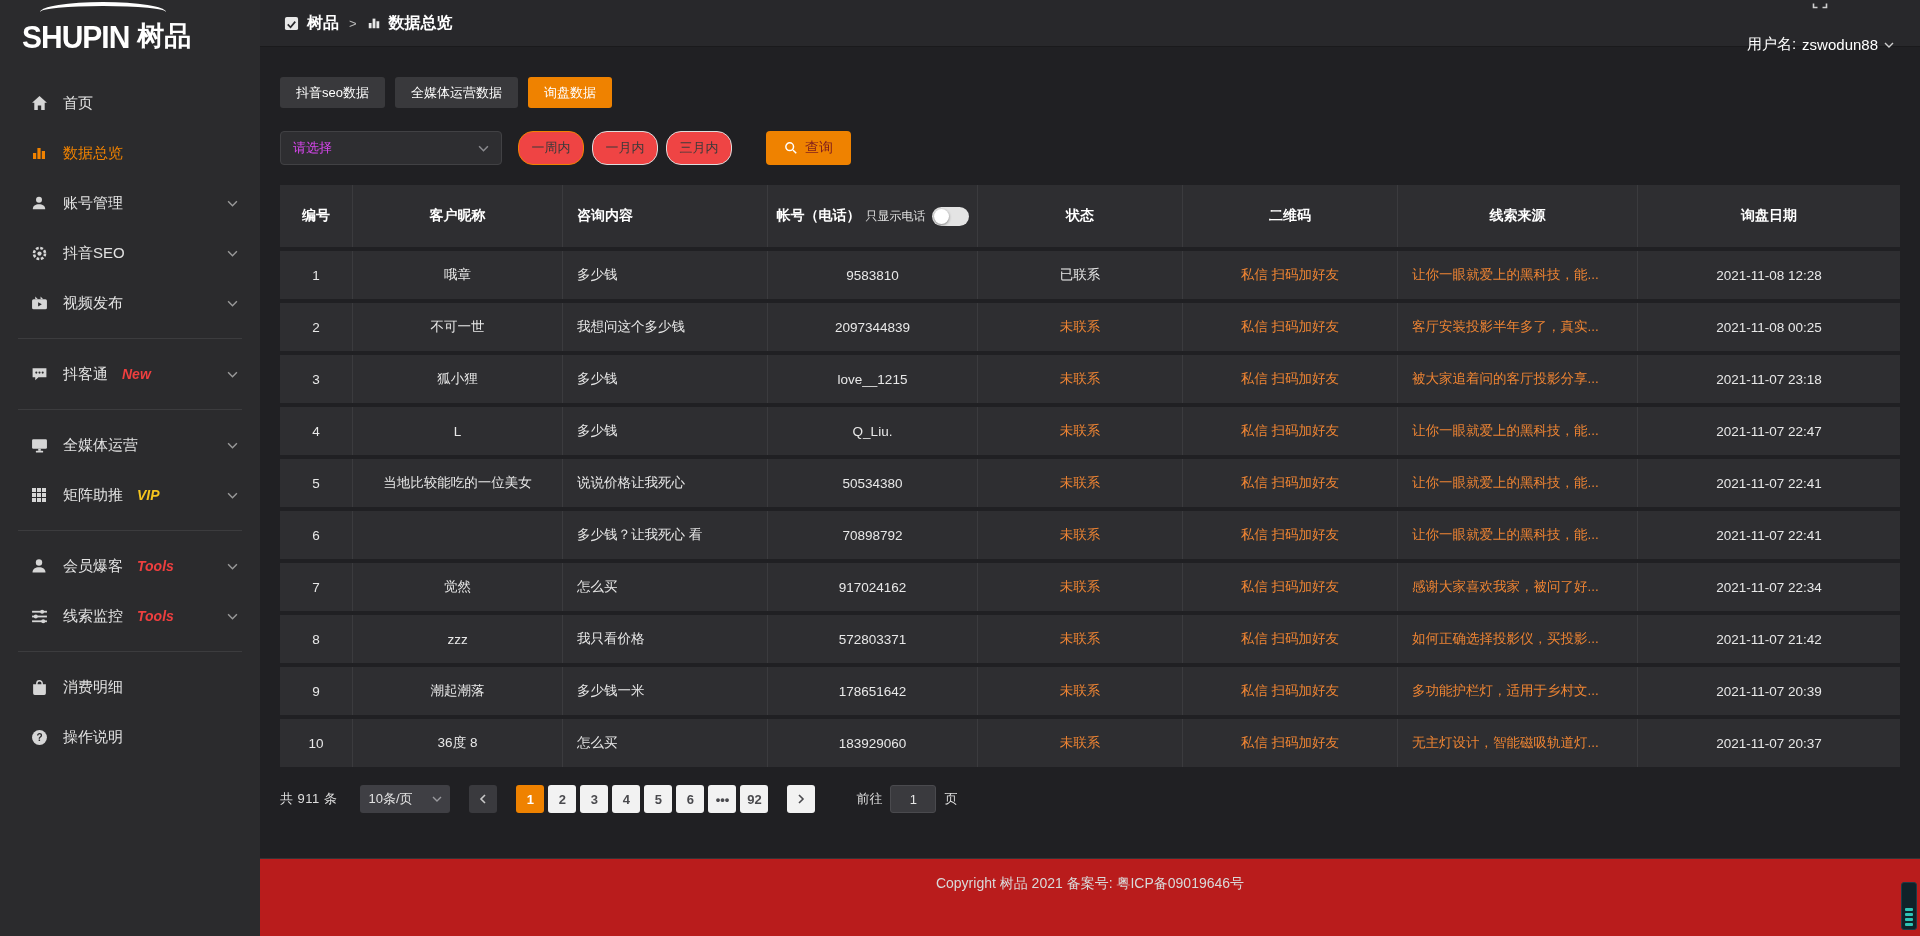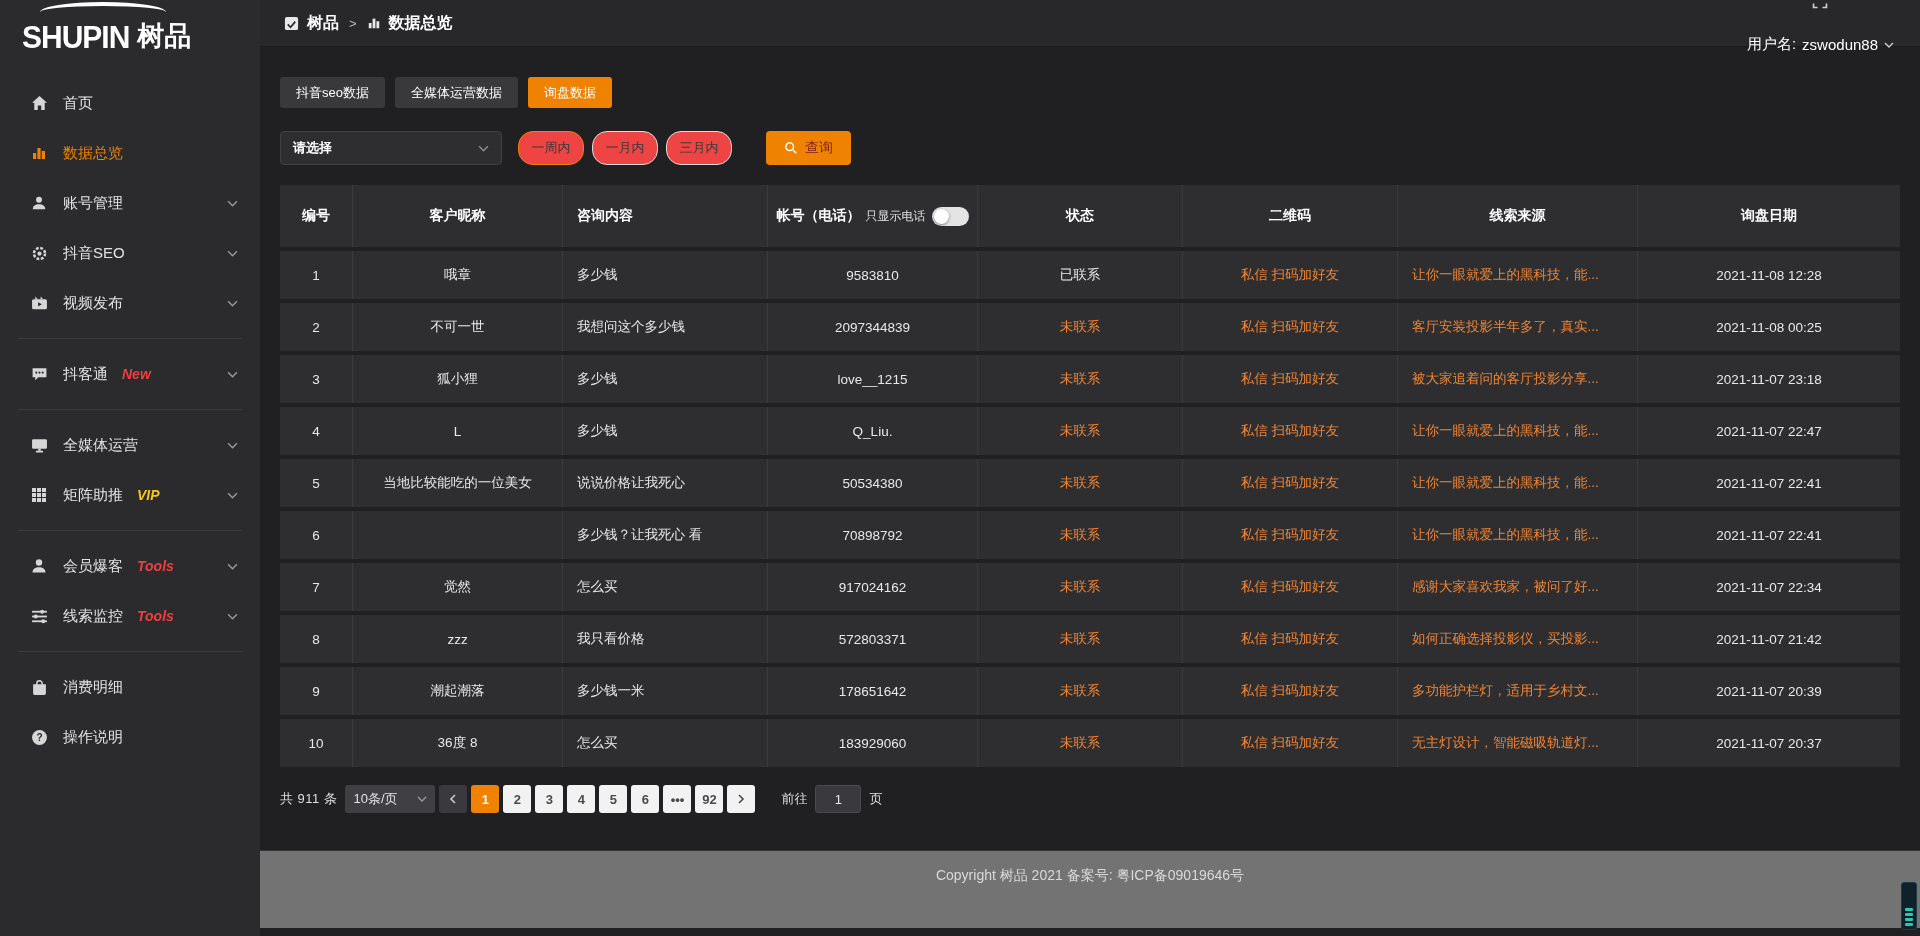--- a/index.html
+++ b/index.html
@@ -45,21 +45,21 @@
   
   .tabs { display:flex; gap:10px; margin-top:30px; }
   .tab-btn { height:31px; padding:0 16px; background:#39393c; color:#fff; font-size:13px;
     border:none; border-radius:3px; cursor:pointer; font-family:inherit; }
   .tab-btn.active { background:var(--accent,#ef8200); }
 
   
   .filters { display:flex; align-items:center; margin-top:23px; gap:10px; }
   .fake-select { width:222px; height:34px; background:#2e2e31; border:1px solid #414144; border-radius:4px;
     display:flex; align-items:center; justify-content:space-between; padding:0 12px; cursor:pointer; }
-  .fake-select .ph { color:#ffffff; font-size:13px;font-weight:bold; }
+  .fake-select .ph { color:#d946ef; font-size:13px; }
   .fake-select .sel-chev { color:#8b8b8f; }
   .period-group { display:flex; gap:8px; margin-left:6px; }
   .period-btn { height:34px; min-width:66px; padding:0 12px; background:#ef4444; color:#3a3a3a; font-size:13px;
     border:1px solid #dcdcdc; border-radius:15px; cursor:pointer; font-family:inherit; }
   .period-btn.selected { border:1px solid var(--accent,#ef8200); color:#3a3a3a; }
   .query-btn { height:34px; padding:0 18px; margin-left:24px; background:var(--accent,#ef8200); color:#7f1d1d;
     font-size:14px; border:none; border-radius:4px; cursor:pointer; display:flex; align-items:center; gap:7px; font-family:inherit; }
 
   
   .grid-table { margin-top:20px; }
@@ -78,36 +78,36 @@
   .td { display:flex; align-items:center; justify-content:center; font-size:13.5px; color:#e8e8e8;
     border-right:1px solid #3b3b3e; overflow:hidden; white-space:nowrap; padding:0 6px; }
   .td:last-child { border-right:none; }
   .td.left { justify-content:flex-start; padding-left:14px; }
   .td.orange, .td a { color:var(--link,#ee8433); text-decoration:none; }
   .c-status { color:var(--link,#ee8433); }
   .c-status.contacted { color:#e8e8e8; }
   .c-qr, .c-source { cursor:pointer; }
 
   
-  .pager { display:flex; align-items:center; margin-top:18px; gap:0; font-size:13px; color:#dedede; }
+  .pager { display:flex; align-items:center; margin-top:18px; gap:15px; font-size:13px; color:#dedede; }
   .pg-total { margin-right:8px; letter-spacing:.5px; }
   .pg-size { width:90px; height:28px; background:#3f3f44; border-radius:3px; display:flex; align-items:center;
     justify-content:space-between; padding:0 8px; cursor:pointer; color:#e2e2e2; }
   .pg-size .sel-chev { color:#9a9a9e; }
   .pg-btn { min-width:28px; height:28px; border:none; border-radius:3px; background:#f2f2f2; color:#4a4a4e;
     font-size:13px; font-weight:700; cursor:pointer; margin-left:4px; font-family:inherit; }
   .pg-btn.active { background:var(--accent,#ef8200); color:#fff; }
   .pg-btn.nav { background:#3a3a3e; color:#c9c9c9; }
   .pg-btn.nav.next { background:#f2f2f2; color:#4a4a4e; }
   .pg-goto { display:flex; align-items:center; gap:8px; margin-left:26px; }
   .pg-input { width:46px; height:28px; background:#3a3a3e; border:1px solid #4a4a4e; border-radius:3px;
     color:#e6e6e6; text-align:center; font-size:13px; font-family:inherit; }
 
   
-  .footer { position:absolute; left:0; right:0; bottom:8px; height:78px; background:#737373;
+  .footer { position:absolute; left:0; right:0; bottom:0; height:78px; background:#b91c1c;
     border-top:1px solid #343437; text-align:center; padding-top:16px; font-size:14px; color:#d9d9d9; }
 
   
   .corner-widget { position:absolute; right:3px; bottom:6px; width:16px; height:48px; background:#102229;
     border:1px solid #1d3a46; border-radius:3px; z-index:5; display:flex; flex-direction:column;
     justify-content:flex-end; gap:2px; padding:3px; }
   .corner-widget i { display:block; height:3px; background:var(--teal,#2ec4b6); border-radius:1px; }
 </style>
 </head>
 <body>

